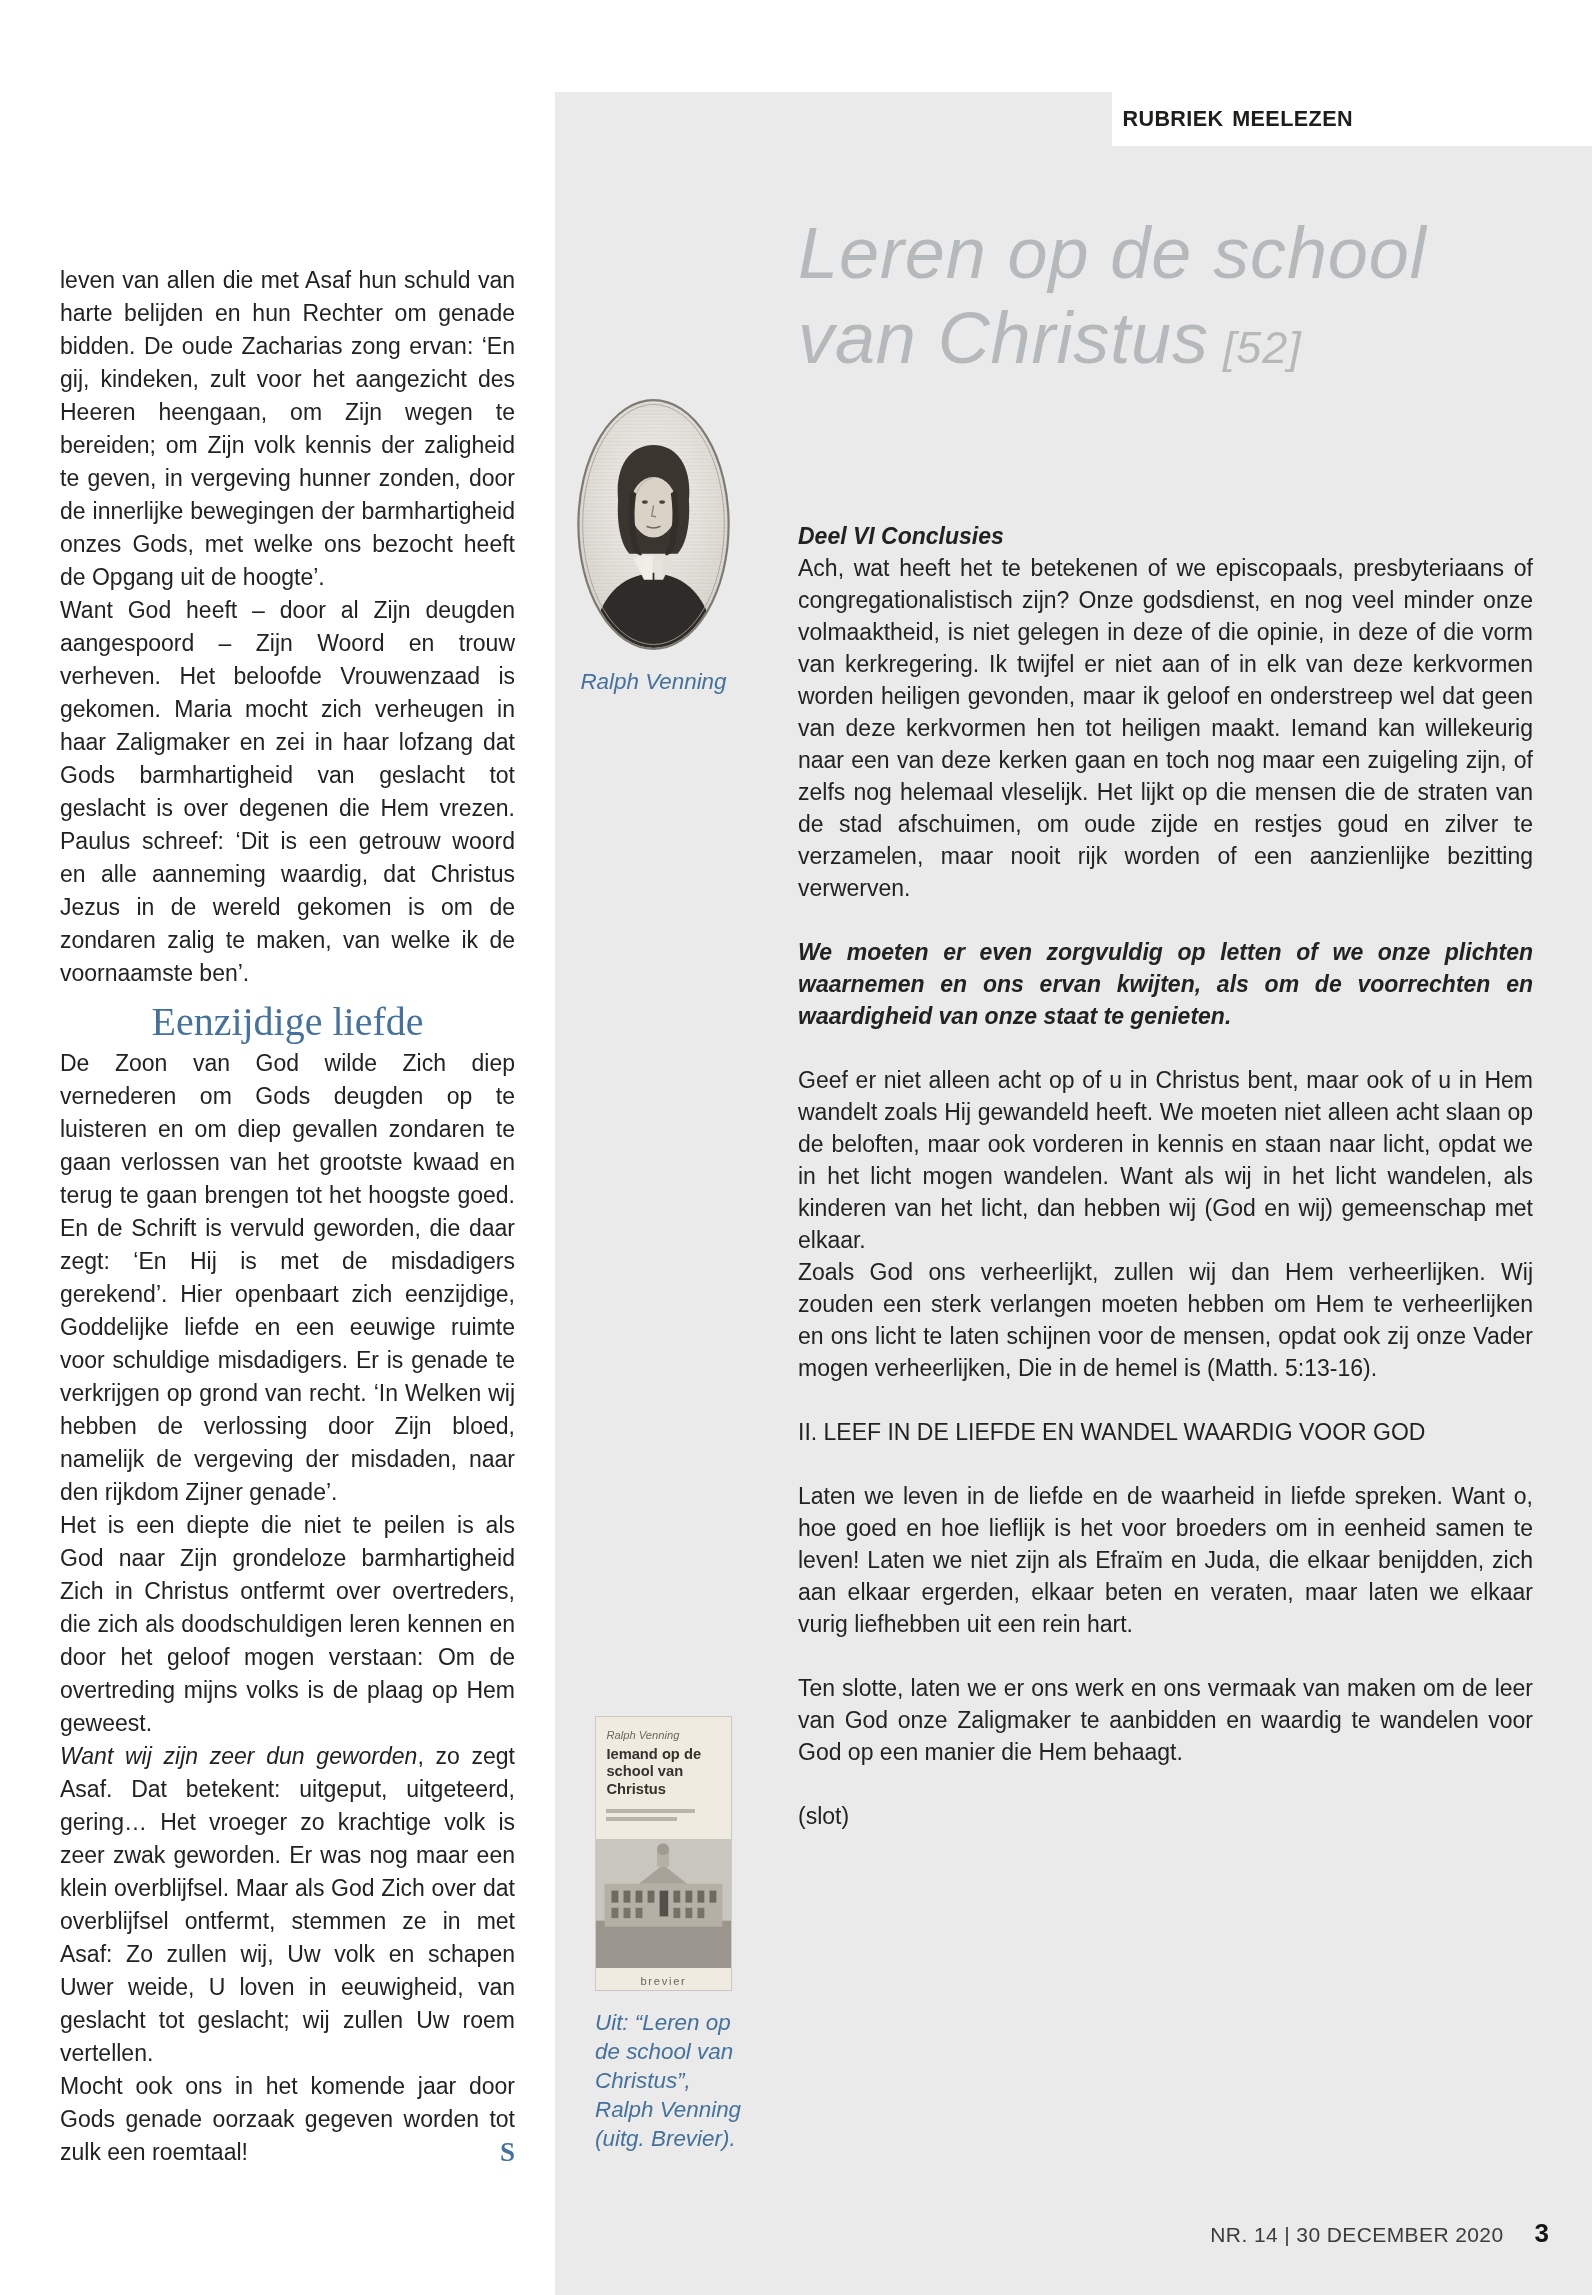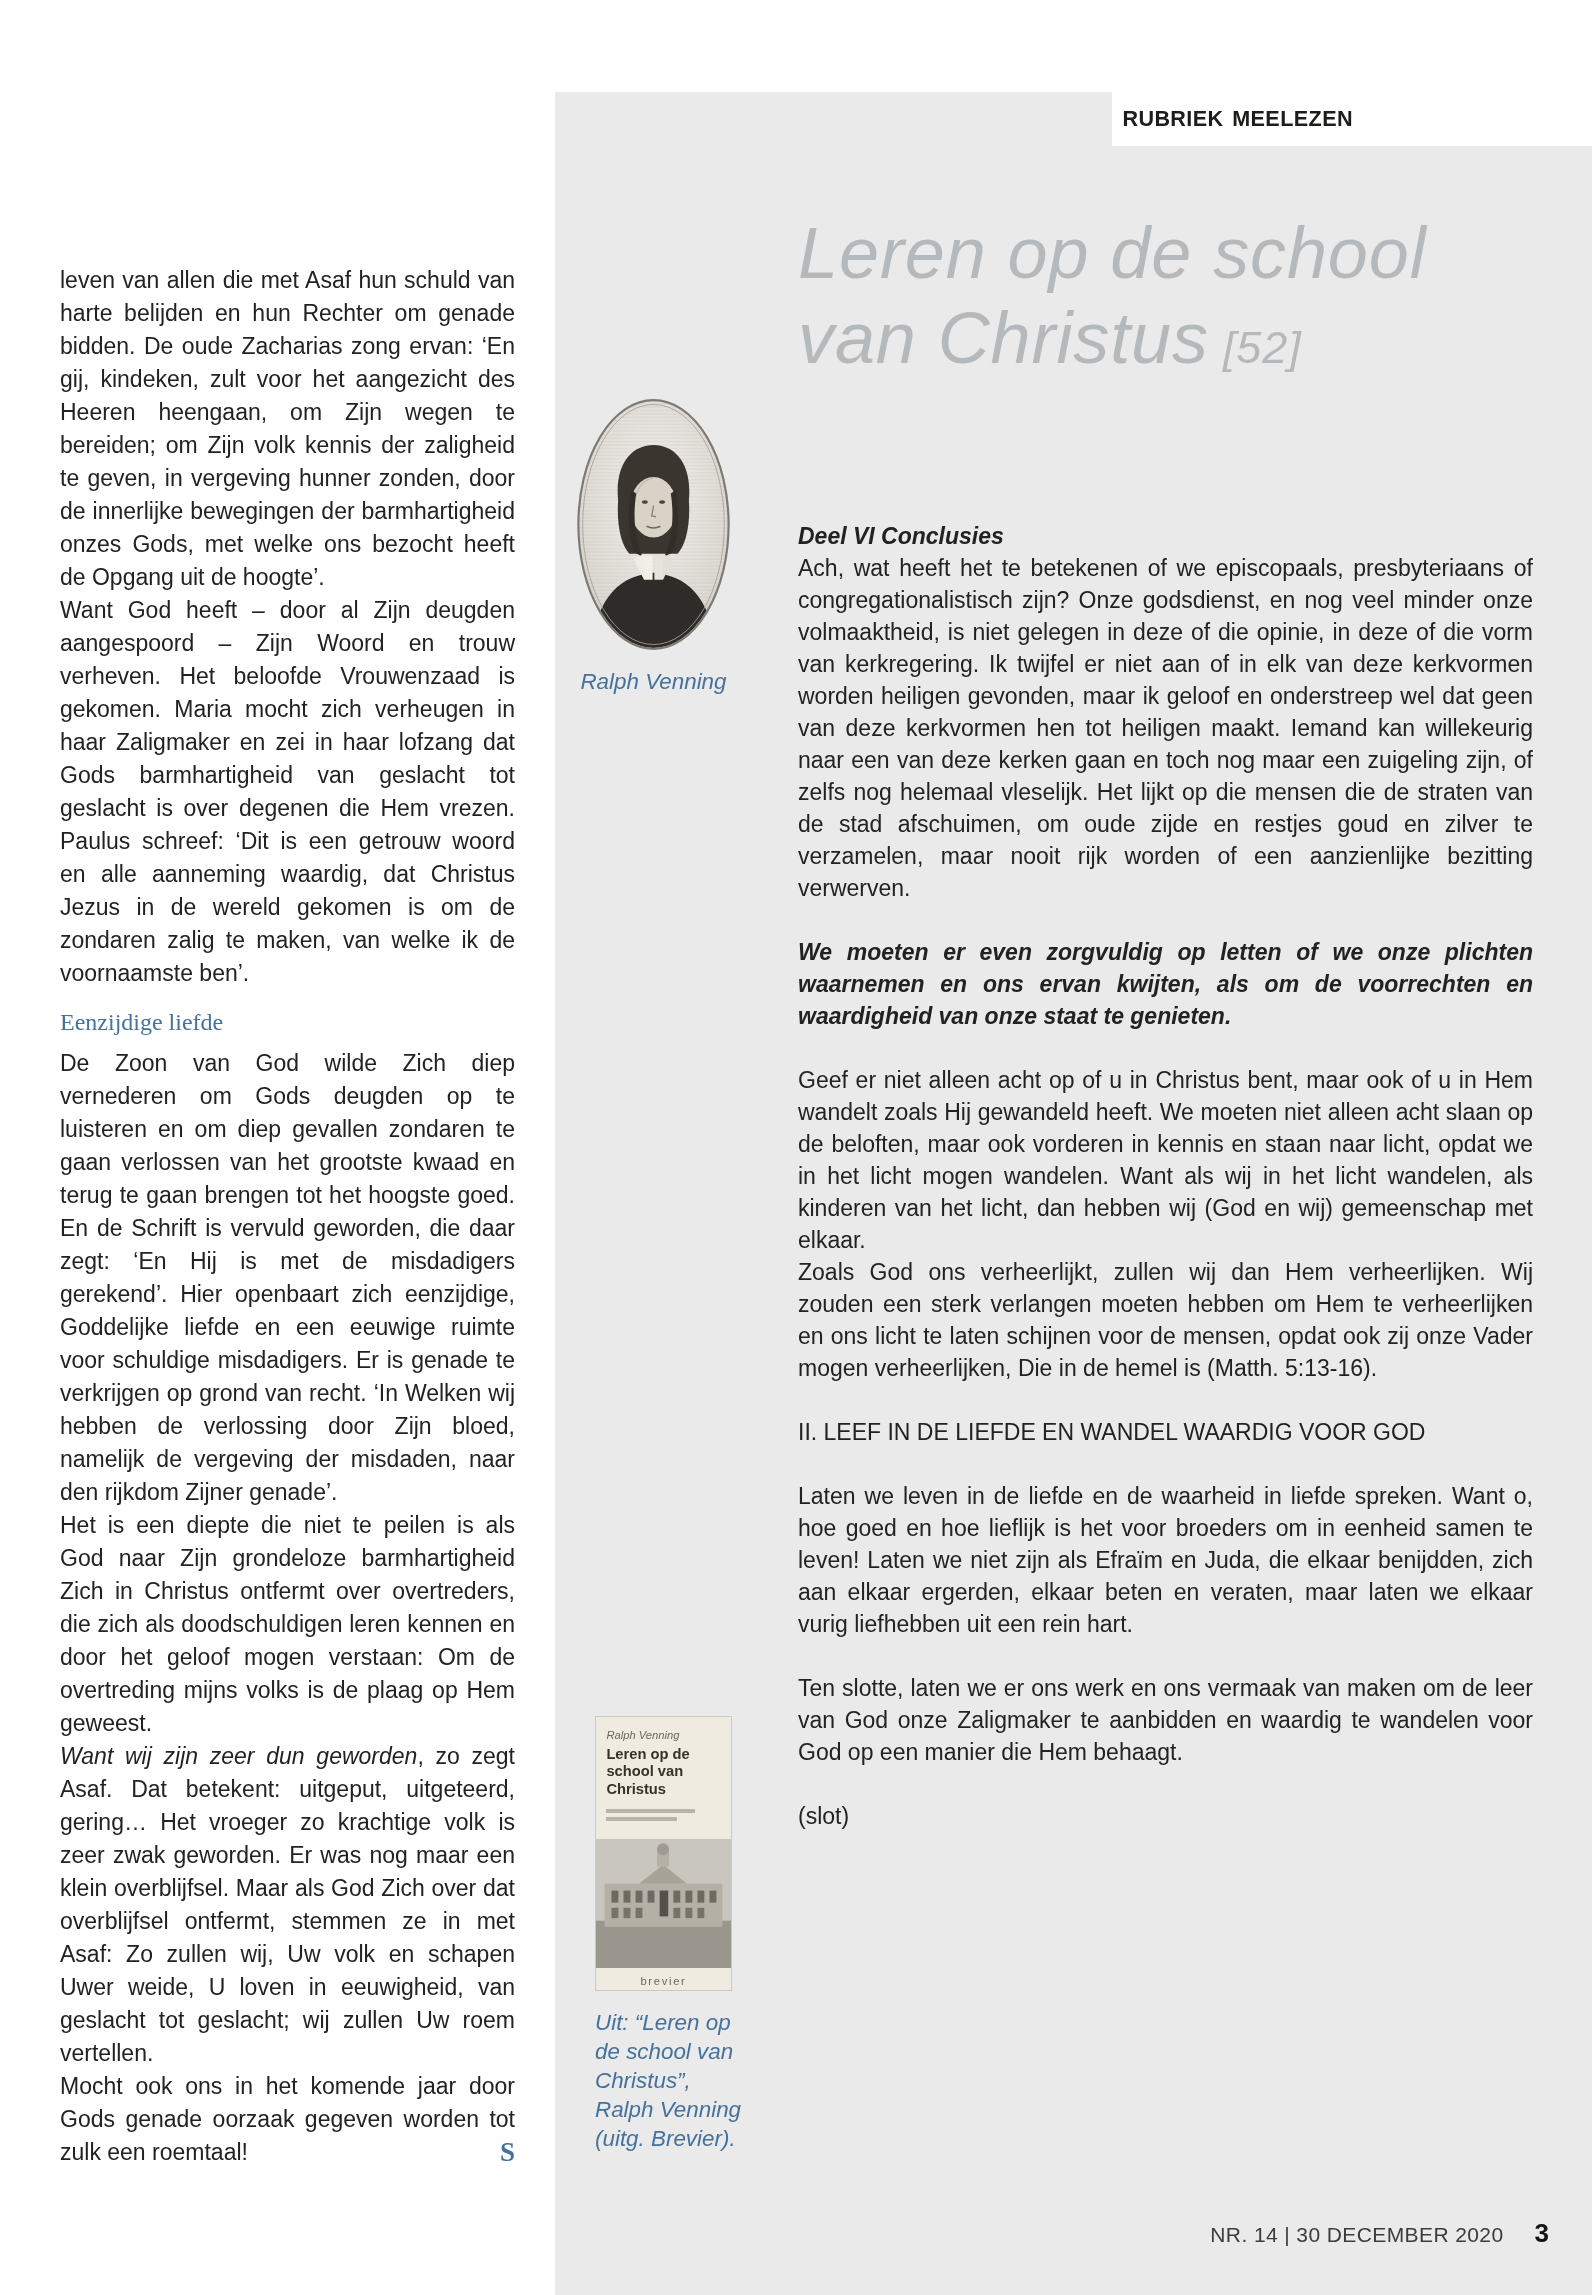--- a/index.html
+++ b/index.html
@@ -43,22 +43,22 @@
   .section-heading{margin-top:32px !important;margin-bottom:32px !important;text-align:left;}
   .slot-line{margin-top:32px !important;text-align:left;}
   
   .left-col{
     position:absolute;left:60px;top:264px;width:455px;
     font-size:23px;line-height:33px;text-align:justify;color:var(--ink);
   }
   .left-col p{margin:0;}
   .left-heading{
     font-family:"Liberation Serif",serif;color:var(--blue);
-    font-size:24px;line-height:36px;font-weight:400;
-    margin-top:14px !important;margin-bottom:7px !important;text-align:left;
+    font-size:40px;line-height:36px;font-weight:400;
+    margin-top:14px !important;margin-bottom:7px !important;text-align:center;
   }
   .end-mark{
     float:right;color:var(--blue);font-family:"Liberation Serif",serif;
     font-weight:700;font-size:27px;line-height:33px;
   }
   
   .book-block{position:absolute;left:595px;top:1716px;width:154px;}
   .book-cover{
     width:137px;height:275px;background:#efebe1;border:0.9px solid #cdc9c0;
     box-sizing:border-box;position:relative;overflow:hidden;
@@ -159,21 +159,21 @@
     <p class="left-heading">Eenzijdige liefde</p>
     <p>De Zoon van God wilde Zich diep vernederen om Gods deugden op te luisteren en om diep gevallen zondaren te gaan verlossen van het grootste kwaad en terug te gaan brengen tot het hoogste goed. En de Schrift is vervuld geworden, die daar zegt: ‘En Hij is met de misdadigers gerekend’. Hier openbaart zich eenzijdige, Goddelijke liefde en een eeuwige ruimte voor schuldige misdadigers. Er is genade te verkrijgen op grond van recht. ‘In Welken wij hebben de verlossing door Zijn bloed, namelijk de vergeving der misdaden, naar den rijkdom Zijner genade’.</p>
     <p>Het is een diepte die niet te peilen is als God naar Zijn grondeloze barmhartigheid Zich in Christus ontfermt over overtreders, die zich als doodschuldigen leren kennen en door het geloof mogen verstaan: Om de overtreding mijns volks is de plaag op Hem geweest.</p>
     <p><em>Want wij zijn zeer dun geworden</em><span>, zo zegt Asaf. Dat betekent: uitgeput, uitgeteerd, gering… Het vroeger zo krachtige volk is zeer zwak geworden. Er was nog maar een klein overblijfsel. Maar als God Zich over dat overblijfsel ontfermt, stemmen ze in met Asaf: Zo zullen wij, Uw volk en schapen Uwer weide, U loven in eeuwigheid, van geslacht tot geslacht; wij zullen Uw roem vertellen.</span></p>
     <p><span>Mocht ook ons in het komende jaar door Gods genade oorzaak gegeven worden tot zulk een roemtaal!</span><span class="end-mark">S</span></p>
   </div>
 
   <div class="book-block">
     <div class="book-cover">
       <div class="cover-author">Ralph Venning</div>
-      <div class="cover-title">Leren op de school van Christus</div>
+      <div class="cover-title">Iemand op de school van Christus</div>
       <div class="cover-bars">
         <div class="cover-bar b1"></div>
         <div class="cover-bar b2"></div>
       </div>
       <svg class="cover-photo" viewBox="0 0 157 150" aria-hidden="true">
         <rect width="157" height="150" fill="#c9c6c0"></rect>
         <rect y="95" width="157" height="55" fill="#9b968d"></rect>
         <rect x="10" y="52" width="137" height="50" fill="#b5b0a6"></rect>
         <polygon points="50,52 78,30 106,52" fill="#a8a399"></polygon>
         <rect x="71" y="14" width="14" height="18" fill="#b5b0a6"></rect>

